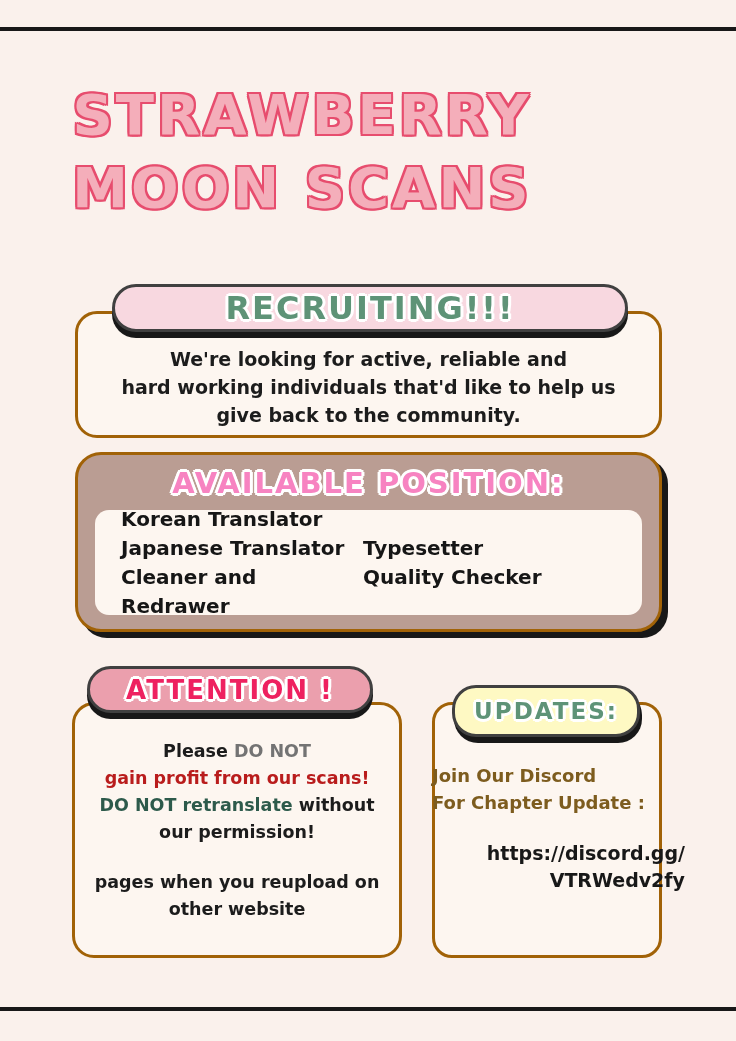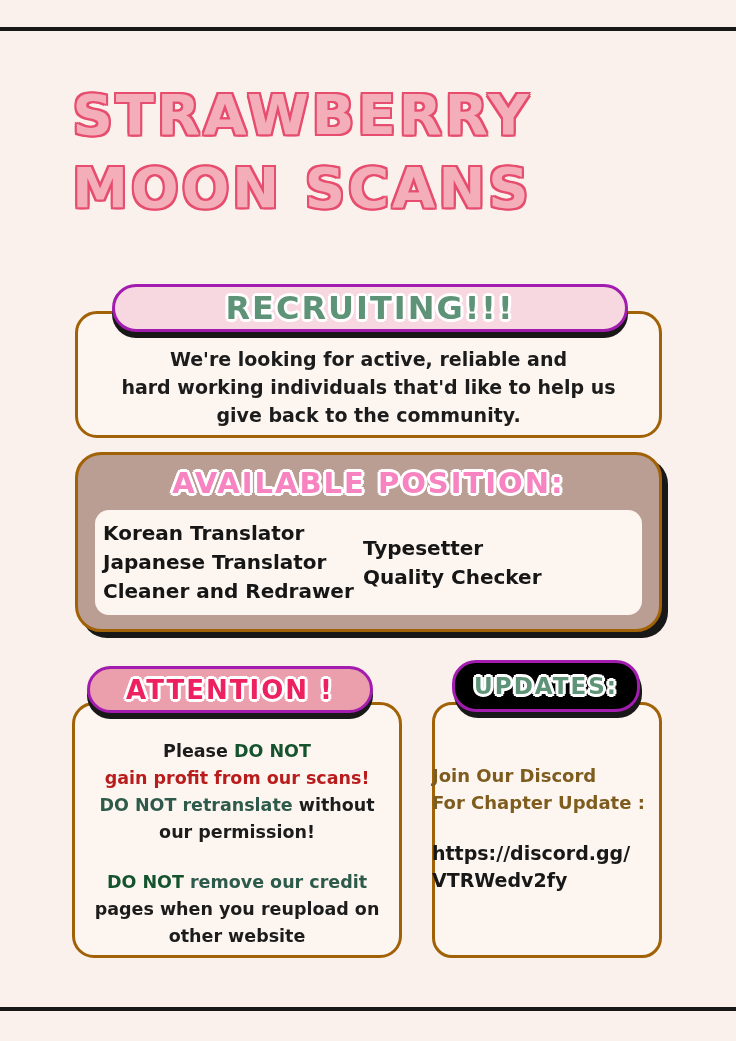--- a/index.html
+++ b/index.html
@@ -32,21 +32,21 @@
   }
 
   
   .box {
     position:absolute;
     background:#fdf6f0;
     border:3px solid #a16207;
   }
   .pill {
     position:absolute;
-    border:3px solid #a21caf;
+    border:3px solid #404040;
     display:flex; align-items:center; justify-content:center;
     z-index:3;
   }
   .o-white {
     text-shadow:
       -2px -2px 0 #fff, 0 -2px 0 #fff, 2px -2px 0 #fff,
       -2px  0   0 #fff,              2px  0   0 #fff,
       -2px  2px 0 #fff, 0  2px 0 #fff, 2px 2px 0 #fff,
       -3px 0 0 #fff, 3px 0 0 #fff, 0 3px 0 #fff, 0 -3px 0 #fff;
   }
@@ -74,57 +74,57 @@
   .avail-head {
     position:absolute; left:0; top:11px; width:100%;
     text-align:center; font-size:29px; letter-spacing:2px; color:#f783c1;
   }
   .avail-inner {
     position:absolute; left:17px; top:55px; width:547px; height:105px;
     background:#fdf6f0; border-radius:14px;
     display:flex; align-items:center;
   }
   .pos-col { font-size:20px; line-height:29px; color:#161616; }
-  .pos-col-left  { width:268px; padding-left:8px; }
+  .pos-col-left  { width:268px; padding-left:26px; }
   .pos-col-right { flex:1; }
 
   
   .att-box { left:72px; top:702px; width:330px; height:256px; border-radius:22px; }
   .att-pill {
     left:87px; top:666px; width:286px; height:47px;
     background:#eb9fad; border-radius:25px;
     box-shadow:0 6px 0 #181818;
   }
   .att-pill .h { font-size:26px; letter-spacing:2px; color:#ee2160; }
   .att-body {
     position:absolute; left:72px; top:738px; width:330px;
     text-align:center; font-size:17.5px; line-height:27px; color:#1c1c1c;
     z-index:2;
   }
   .att-gap { height:23px; }
-  .t-crimson { color:#14532d;text-align:center; }
+  .t-crimson { color:#737373;text-align:center; }
   .t-pink    { color:#b91c1c; }
   .t-green   { color:#2d5a4b; }
 
   
   .upd-box { left:432px; top:702px; width:230px; height:256px; border-radius:20px; }
   .upd-pill {
-    left:452px; top:660px; width:188px; height:52px;
-    background:#000000; border-radius:24px;
+    left:452px; top:685px; width:188px; height:52px;
+    background:#fef9c3; border-radius:24px;
     box-shadow:2px 6px 0 #181818;
   }
   .upd-pill .h { font-size:23px; letter-spacing:2px; color:#5e9377; }
   .upd-discord {
     position:absolute; left:432px; top:762px; width:230px;
     text-align:left; font-size:18px; line-height:27px; color:#7d5c1e;
     z-index:2;
   }
   .upd-link {
     position:absolute; left:432px; top:840px; width:253px;
-    text-align:left; font-size:19px; line-height:27px; color:#181818;
+    text-align:right; font-size:19px; line-height:27px; color:#181818;
     z-index:2;
   }
 </style>
 </head>
 <body>
 
 <div class="page">
 
   <div class="rule rule-top"></div>
 
@@ -161,21 +161,20 @@
   <div class="box att-box"></div>
   <div class="pill att-pill">
     <span class="h o-white">ATTENTION !</span>
   </div>
   <div class="att-body">
     <div><span>Please </span><span class="t-crimson">DO NOT</span></div>
     <div class="t-pink">gain profit from our scans!</div>
     <div><span class="t-green">DO NOT retranslate</span><span> without</span></div>
     <div>our permission!</div>
     <div class="att-gap"></div>
-    <div><span class="t-crimson">DO NOT</span><span class="t-green"> remove our credit</span></div>
     <div>pages when you reupload on</div>
     <div>other website</div>
   </div>
 
   <div class="box upd-box"></div>
   <div class="pill upd-pill">
     <span class="h o-white">UPDATES:</span>
   </div>
   <div class="upd-discord">
     <div>Join Our Discord</div>

